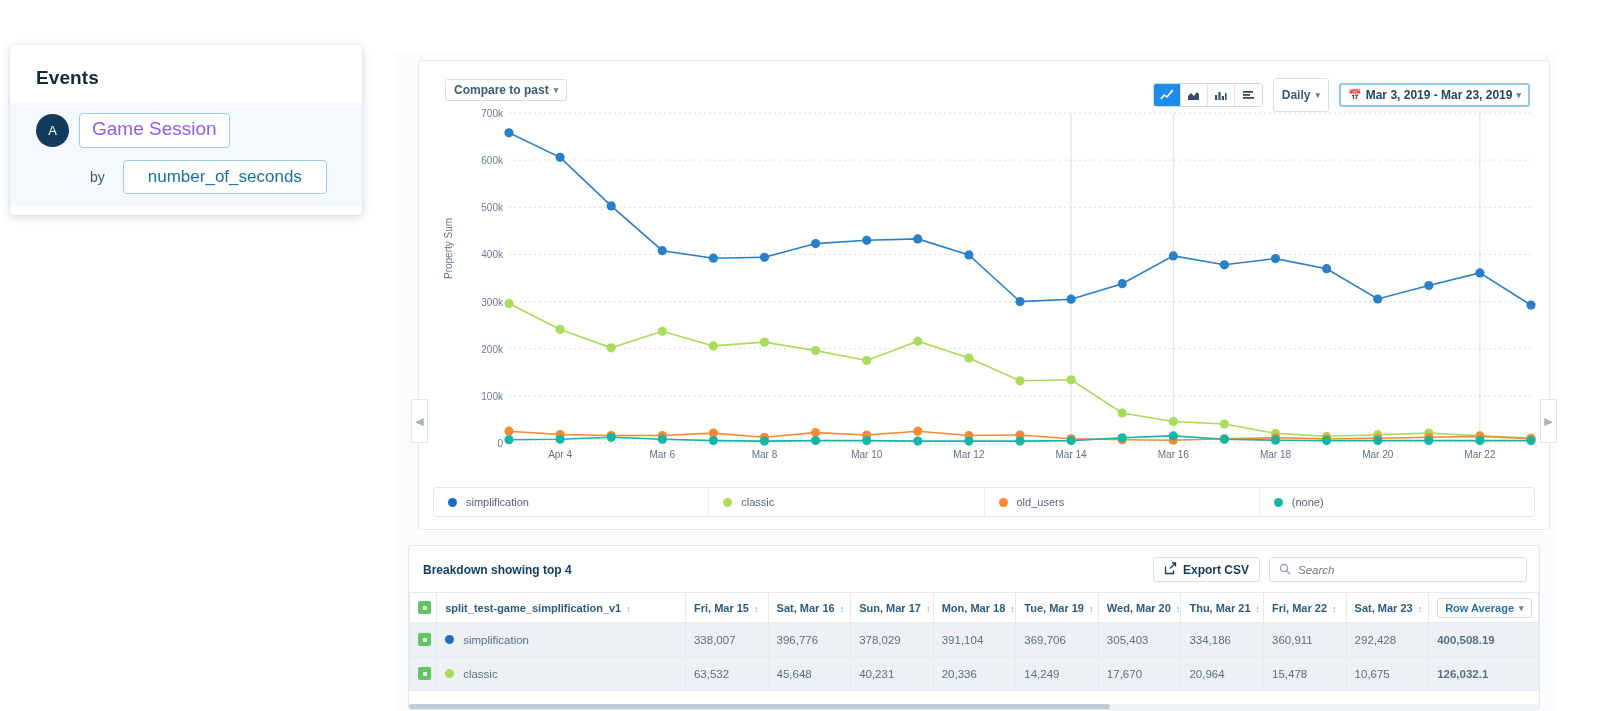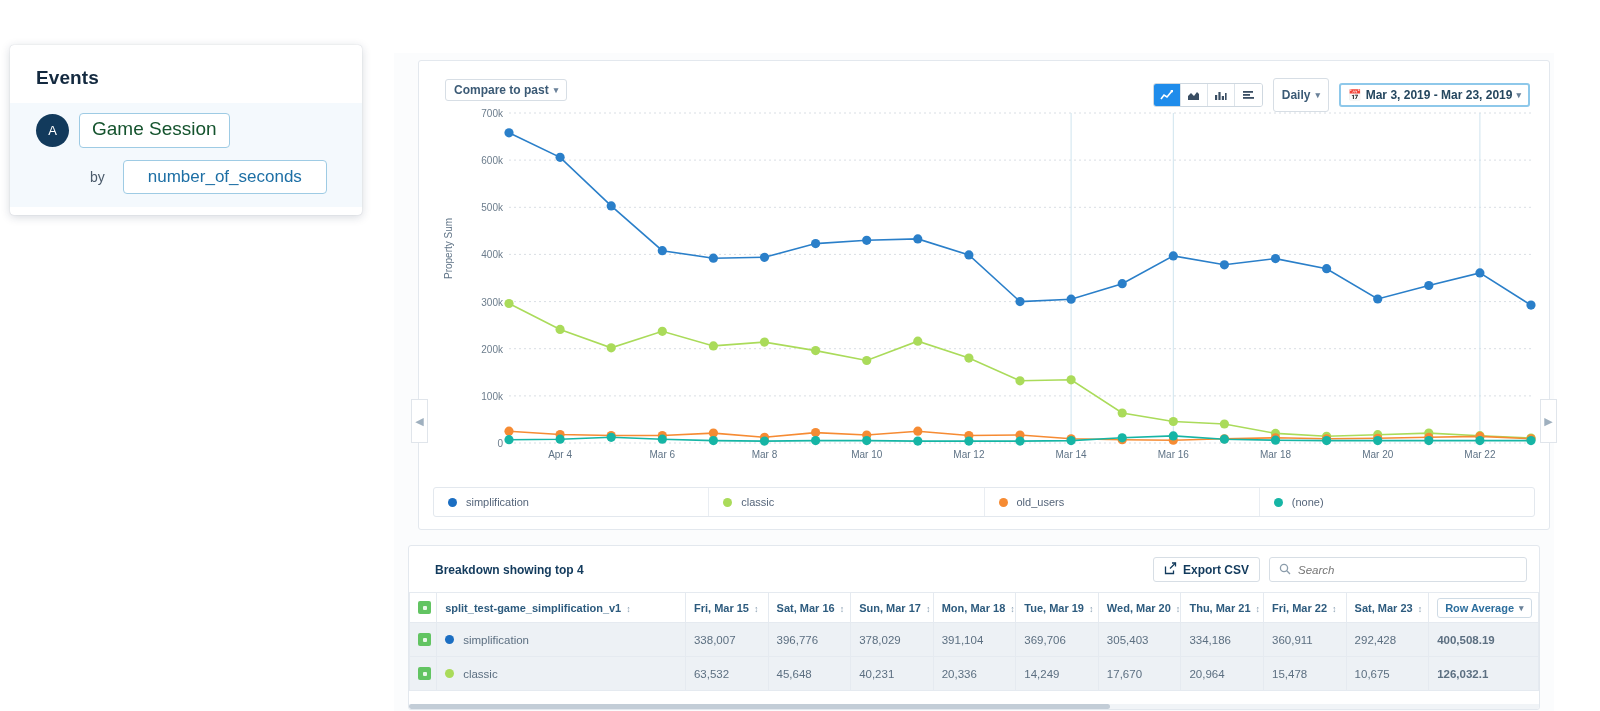--- a/index.html
+++ b/index.html
@@ -33,21 +33,21 @@
   .evt-badge {
     width: 33px; height: 33px; border-radius: 50%;
     background: #123a5c; color: #fff;
     font-size: 13px; display: flex; align-items: center; justify-content: center;
     flex: 0 0 auto;
   }
   .evt-chip {
     margin-left: 10px;
     border: 1px solid #9ecbe4; border-radius: 4px;
     background: #ffffff;
-    color: #14532d; font-size: 19px;
+    color: #8b5cf6; font-size: 19px;
     padding: 4px 12px 6px 12px;
     line-height: 1.2;
   }
   .evt-by { color: #4b5b6b; font-size: 14px; margin-right: 8px; }
   .evt-chip.small { font-size: 17px; padding: 6px 24px; color: #1d6fa5; }
 
   
   .main-panel {
     position: absolute; left: 394px; top: 53px;
     width: 1160px; height: 660px;
@@ -143,21 +143,21 @@
   .table-card {
     position: absolute; left: 14px; top: 492px;
     width: 1132px; height: 165px;
     background: #ffffff;
     border: 1px solid #e3e8ee;
     border-radius: 3px;
     overflow: hidden;
   }
   .table-head { position: relative; height: 46px; }
   .bd-title {
-    position: absolute; left: 26px; top: 17px;
+    position: absolute; left: 14px; top: 17px;
     font-size: 12px; font-weight: bold; color: #123a5c;
   }
   .table-head-right {
     position: absolute; right: 12px; top: 11px; display: flex; align-items: center; gap: 9px;
   }
   .export-btn { height: 25px; padding: 0 10px; gap: 6px; font-size: 12px; color: #123a5c; }
   .search-box {
     width: 258px; height: 25px; border: 1px solid #d7dee5; border-radius: 3px;
     display: flex; align-items: center; gap: 7px; padding: 0 9px;
     background: #fff;

